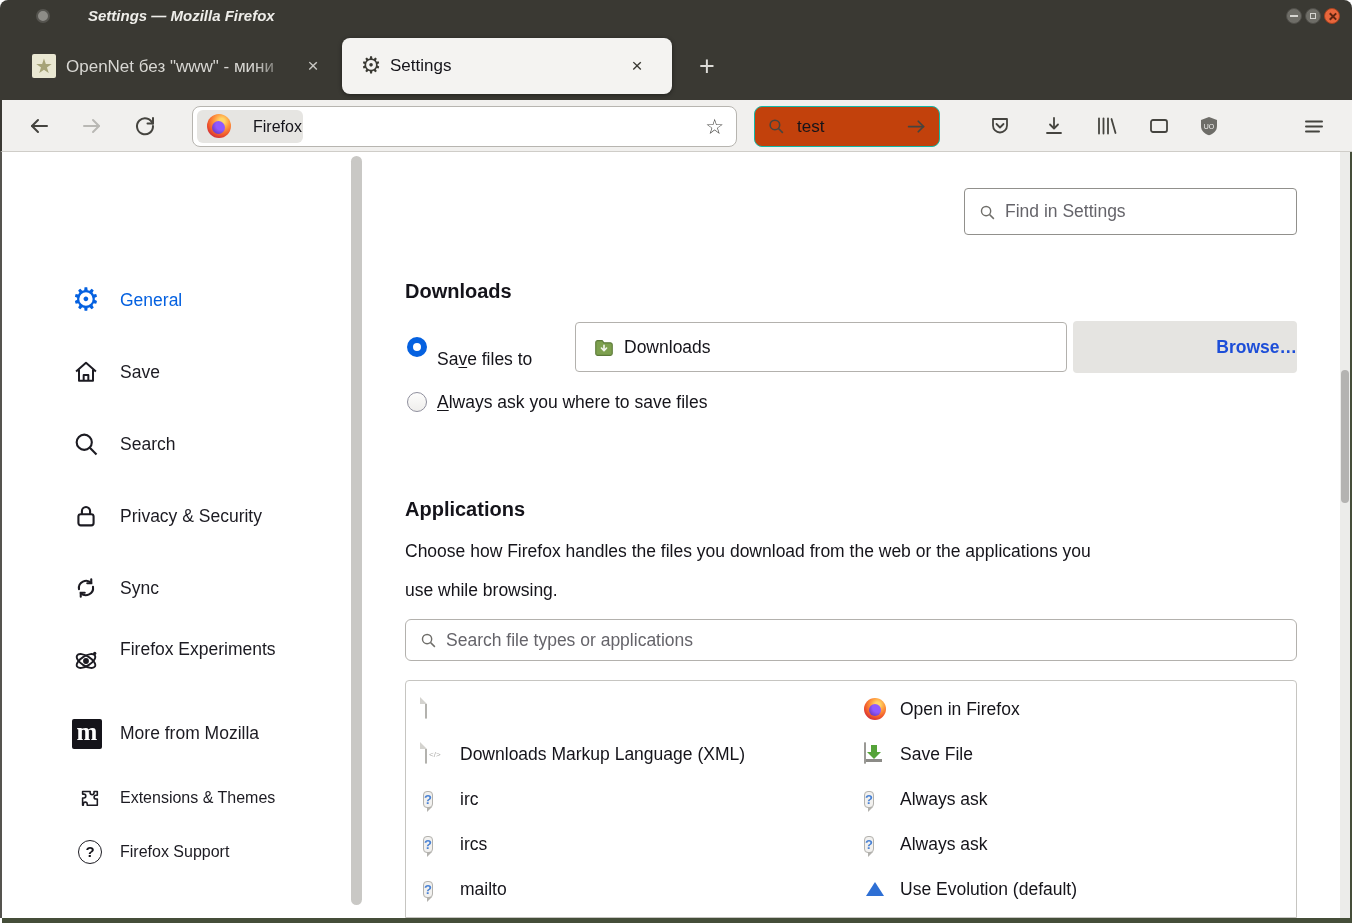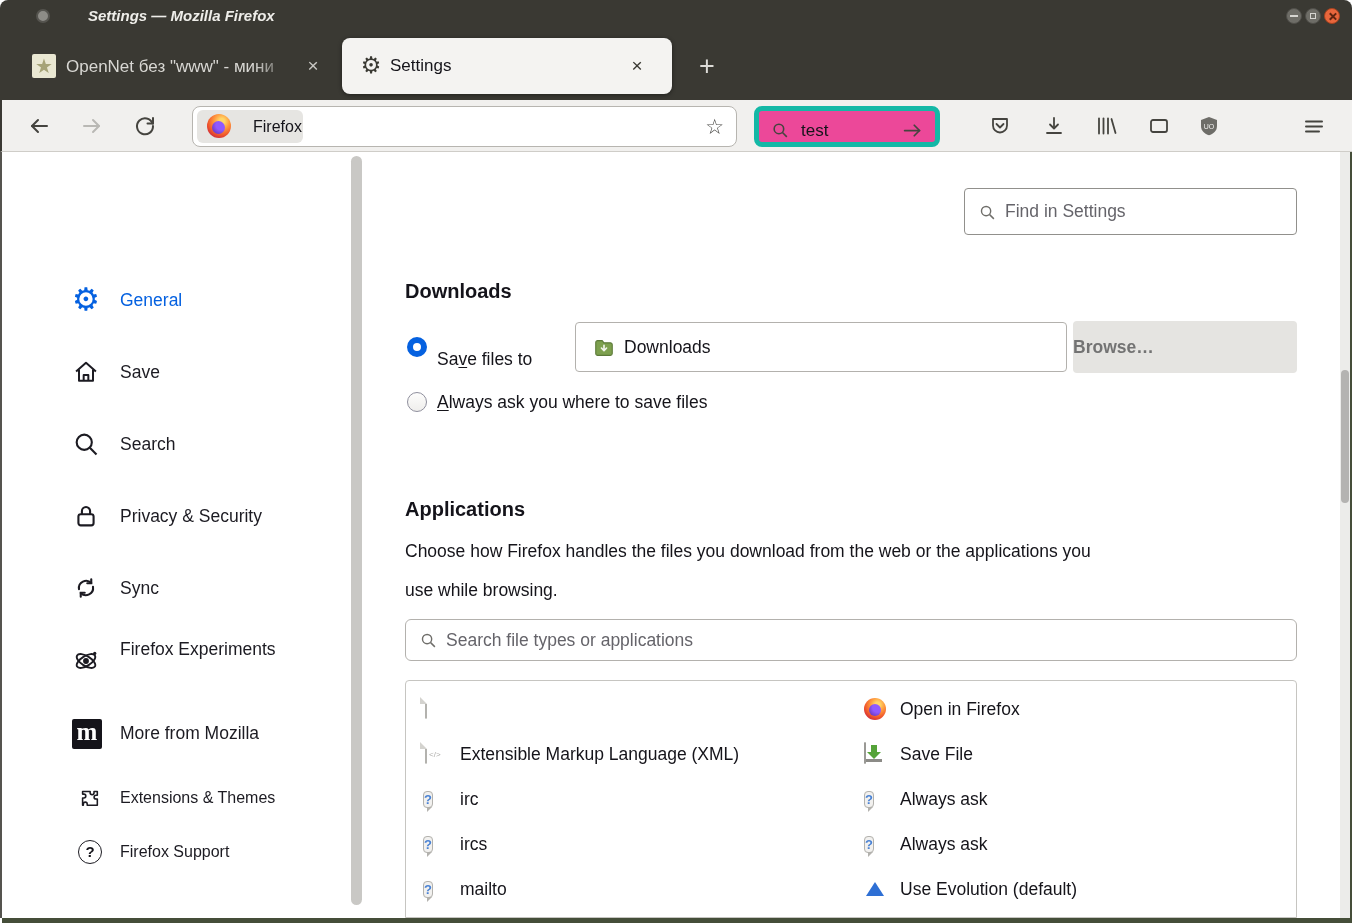--- a/index.html
+++ b/index.html
@@ -51,22 +51,22 @@
   .chip{position:absolute;left:4px;top:3px;height:33px;width:106px;background:#e6e5e2;border-radius:6px;
         font-size:16px;line-height:33px;}
   .chip .label{position:absolute;left:56px;}
   .fxlogo{position:absolute;width:24px;height:24px;border-radius:50%;
           background:radial-gradient(circle at 62% 30%,#ffd567 0 12%,#ff9b3e 34%,#f0562c 62%,#c5203f 85%,#a80f63 100%);}
   .chip .fxlogo{left:10px;top:4px;}
   .fxlogo::after{content:"";position:absolute;left:22%;top:28%;width:55%;height:55%;border-radius:50%;
           background:radial-gradient(circle at 70% 30%,#9059ff 0 40%,#5a2ca0 100%);}
   .url-text{position:absolute;left:128px;top:0;line-height:39px;font-size:17px;}
   .starbm{position:absolute;right:12px;top:0;line-height:39px;font-size:21px;color:#4a4946;}
-  .searchbar{position:absolute;left:752px;top:6px;width:186px;height:41px;background:#ec4899;
-             border:5px solid #14b8a6;border-radius:8px;}
+  .searchbar{position:absolute;left:752px;top:6px;width:186px;height:41px;background:#c2410c;
+             border:1px solid #14b8a6;border-radius:8px;}
   .searchbar .mag{position:absolute;left:12px;top:10px;width:19px;height:19px;color:#45443f;}
   .searchbar .sval{position:absolute;left:42px;top:0;line-height:39px;font-size:17px;}
   .searchbar .go{position:absolute;right:12px;top:9px;width:21px;height:21px;color:#45443f;}
   .ham-badge{position:absolute;left:1315px;top:108px;width:0;height:0;
              border-left:7px solid transparent;border-right:7px solid transparent;
              border-bottom:11px solid #ef9c3c;}
   .ovf{position:absolute;left:1246px;top:109px;font-size:25px;color:#45443f;letter-spacing:-2px;}
   
   .main{position:absolute;left:0;top:152px;width:1352px;height:766px;background:#fff;
         border-left:2px solid #55544f;}
@@ -96,21 +96,21 @@
   .radio{position:absolute;width:20px;height:20px;border-radius:50%;}
   .radio.sel{background:#fff;border:6px solid #0561e0;}
   .radio.unsel{background:linear-gradient(#fdfdfc,#efeeec);border:1px solid #8f8f9d;}
   .rlabel{position:absolute;font-size:17.5px;line-height:22px;}
   .rlabel .key{text-decoration:underline;text-underline-offset:2px;}
   .pathbox{position:absolute;left:573px;top:170px;width:492px;height:50px;border:1px solid #b3b1ad;
            border-radius:4px;background:#fff;}
   .pathbox .folder{position:absolute;left:17px;top:14px;width:22px;height:22px;}
   .pathbox .val{position:absolute;left:48px;top:0;line-height:48px;font-size:17.5px;}
   .browse{position:absolute;left:1071px;top:169px;width:224px;height:52px;background:#e5e4e1;
-          border-radius:4px;text-align:left;font-size:17.5px;font-weight:bold;line-height:52px;color:#737373;}
+          border-radius:4px;text-align:right;font-size:17.5px;font-weight:bold;line-height:52px;color:#1d4ed8;}
   .desc{position:absolute;left:403px;font-size:17.5px;line-height:39px;}
   .appsearch{position:absolute;left:403px;top:467px;width:892px;height:42px;border:1px solid #b3b1ad;
              border-radius:6px;background:#fff;}
   .appsearch .mag{position:absolute;left:14px;top:12px;width:17px;height:17px;color:#6f6e6a;}
   .appsearch .ph{position:absolute;left:40px;top:0;line-height:40px;font-size:17.5px;}
   .apps-table{position:absolute;left:403px;top:528px;width:892px;height:238px;border:1px solid #c6c5c1;
               border-radius:4px 4px 0 0;overflow:hidden;background:#fff;}
   .t-head{position:relative;height:36px;background:#f1f0ee;border-bottom:1px solid #c6c5c1;font-size:17px;}
   .t-head .c1{position:absolute;left:17px;line-height:35px;}
   .t-head .c2{position:absolute;left:458px;line-height:35px;}
@@ -384,21 +384,21 @@
 
     <div class="apps-table">
       <div class="t-body">
         <div class="t-row">
           <span class="ticon"><span class="file-ic"></span></span>
           <span class="aicon fxlogo" style="position:absolute"></span>
           <span class="atext">Open in Firefox</span>
         </div>
         <div class="t-row">
           <span class="ticon"><span class="file-ic"><span class="xml-marks">&lt;/&gt;</span></span></span>
-          <span class="ttext">Extensible Markup Language (XML)</span>
+          <span class="ttext">Downloads Markup Language (XML)</span>
           <span class="aicon"><span class="save-ic"><span class="arr"></span><span class="base"></span></span></span>
           <span class="atext">Save File</span>
         </div>
         <div class="t-row">
           <span class="ticon"><span class="q-ic">?</span></span>
           <span class="ttext">irc</span>
           <span class="aicon"><span class="q-ic">?</span></span>
           <span class="atext">Always ask</span>
         </div>
         <div class="t-row">

